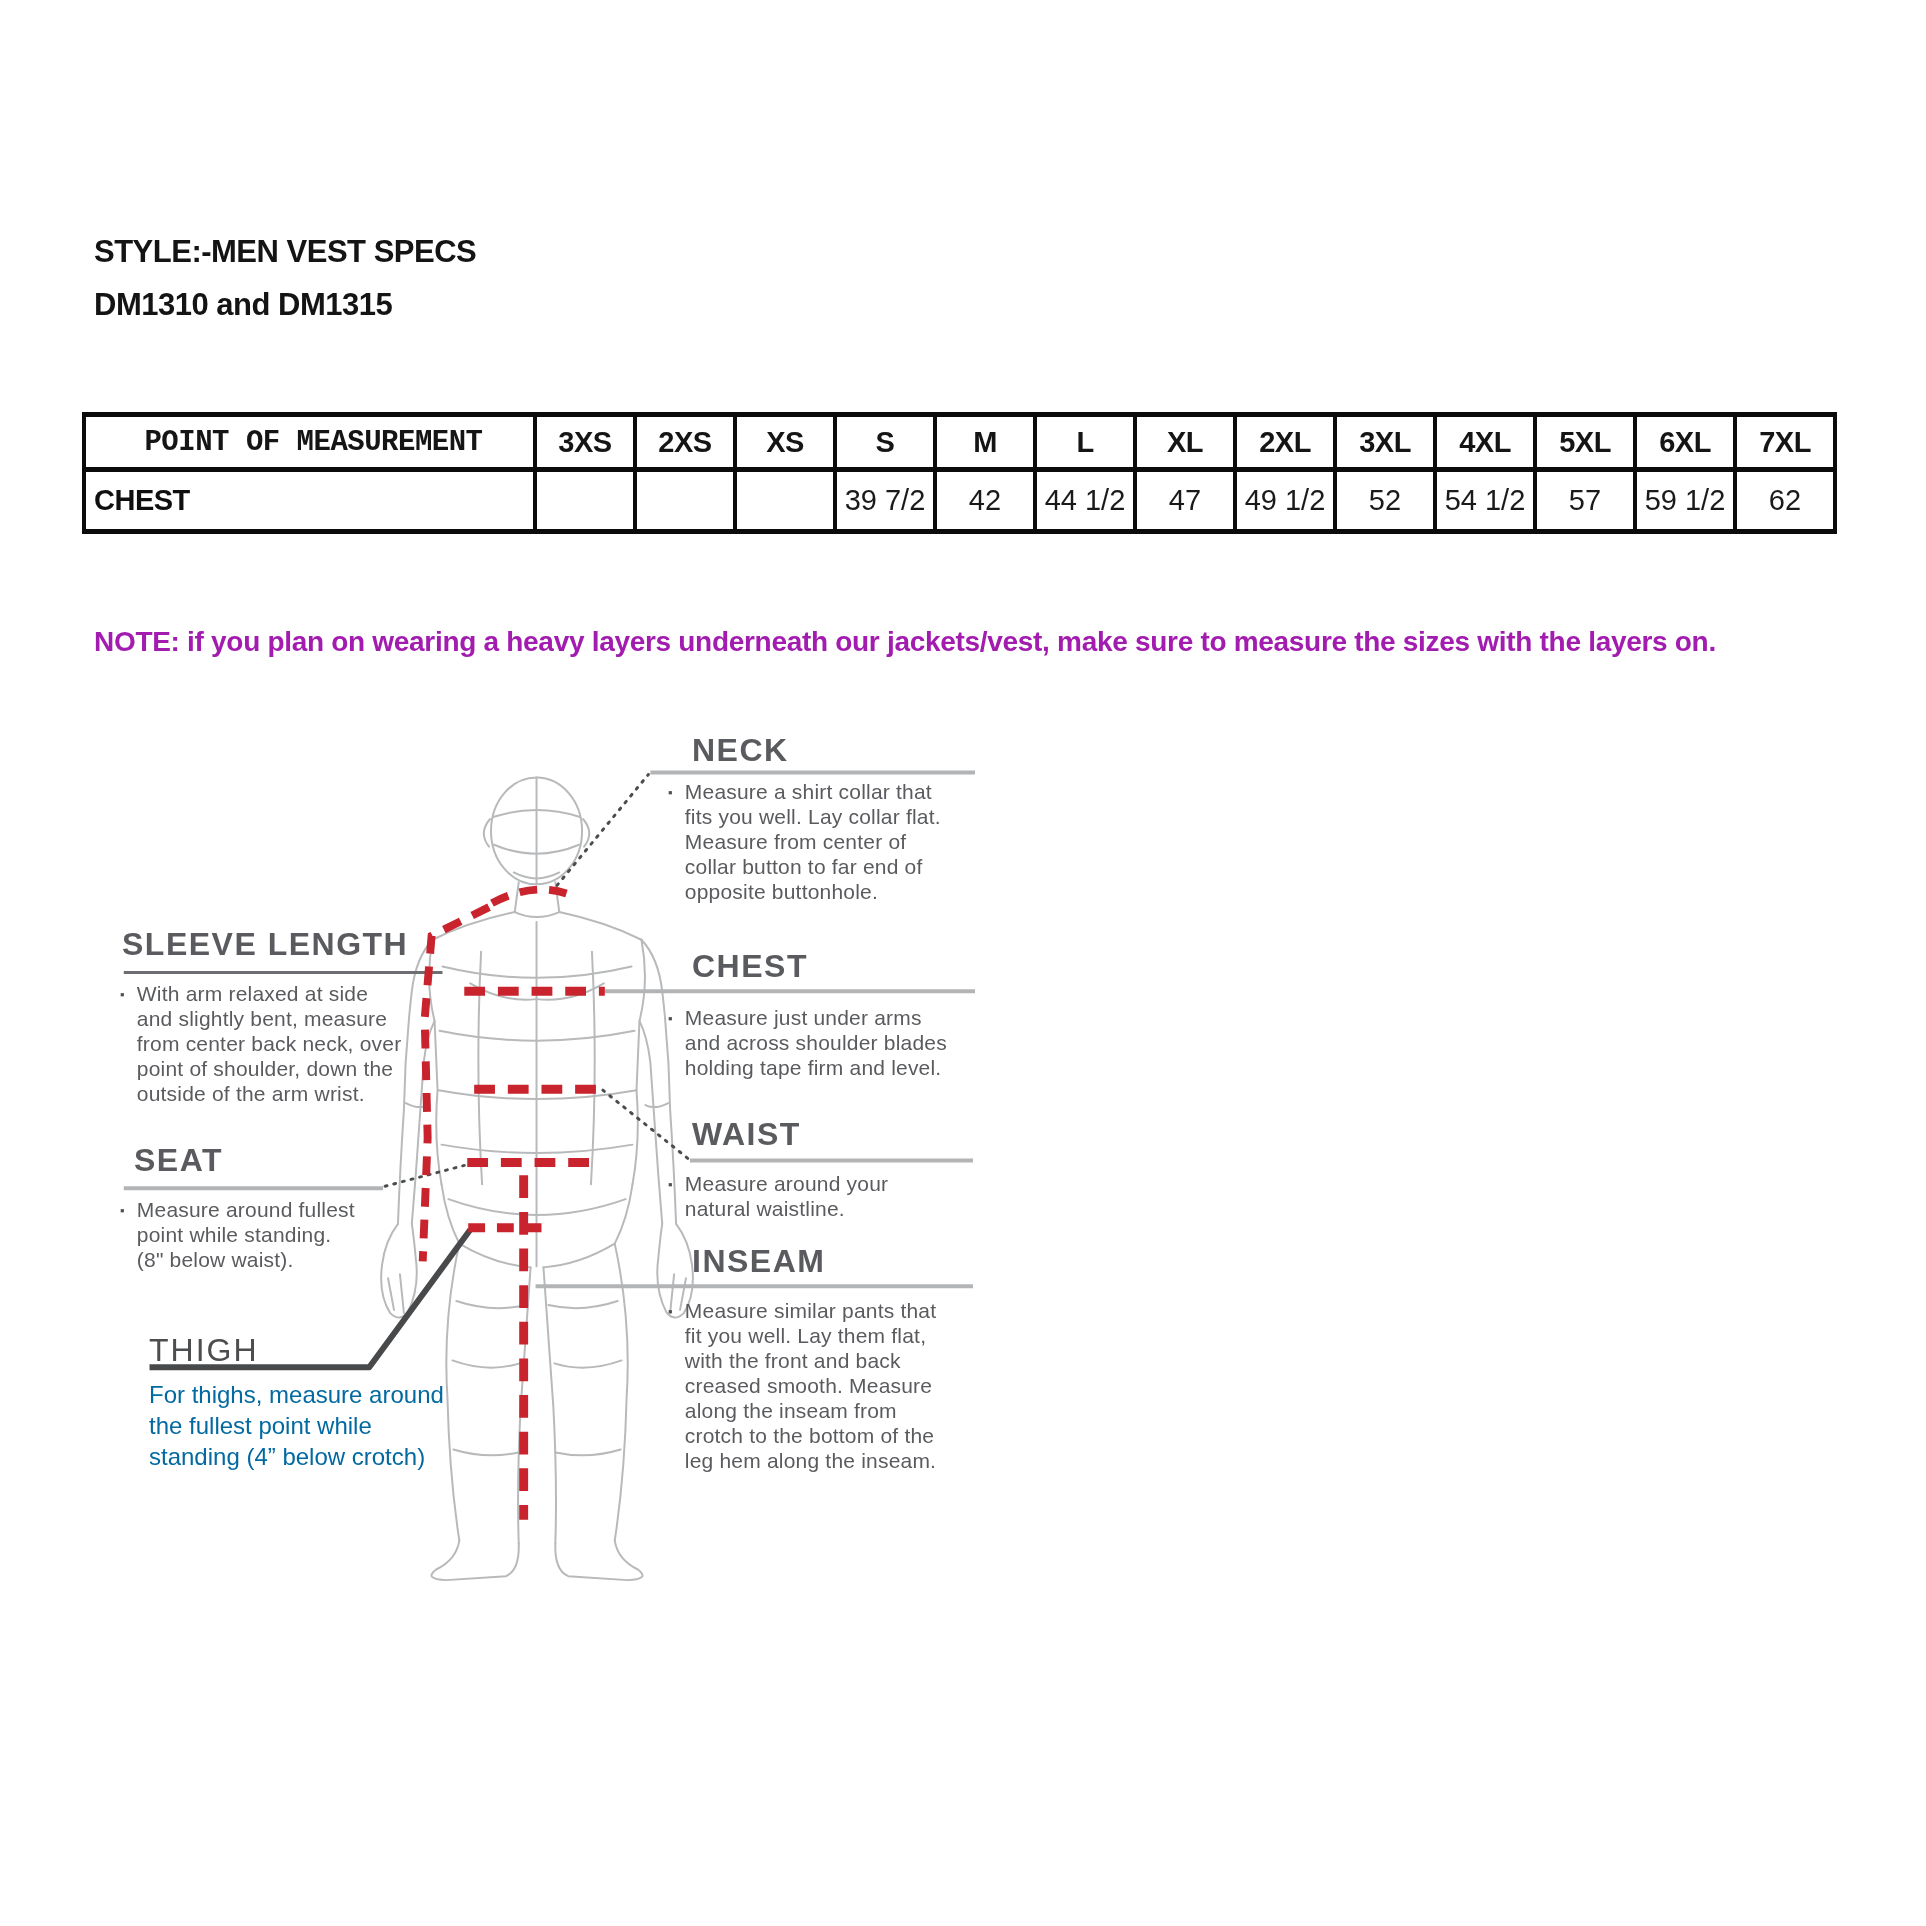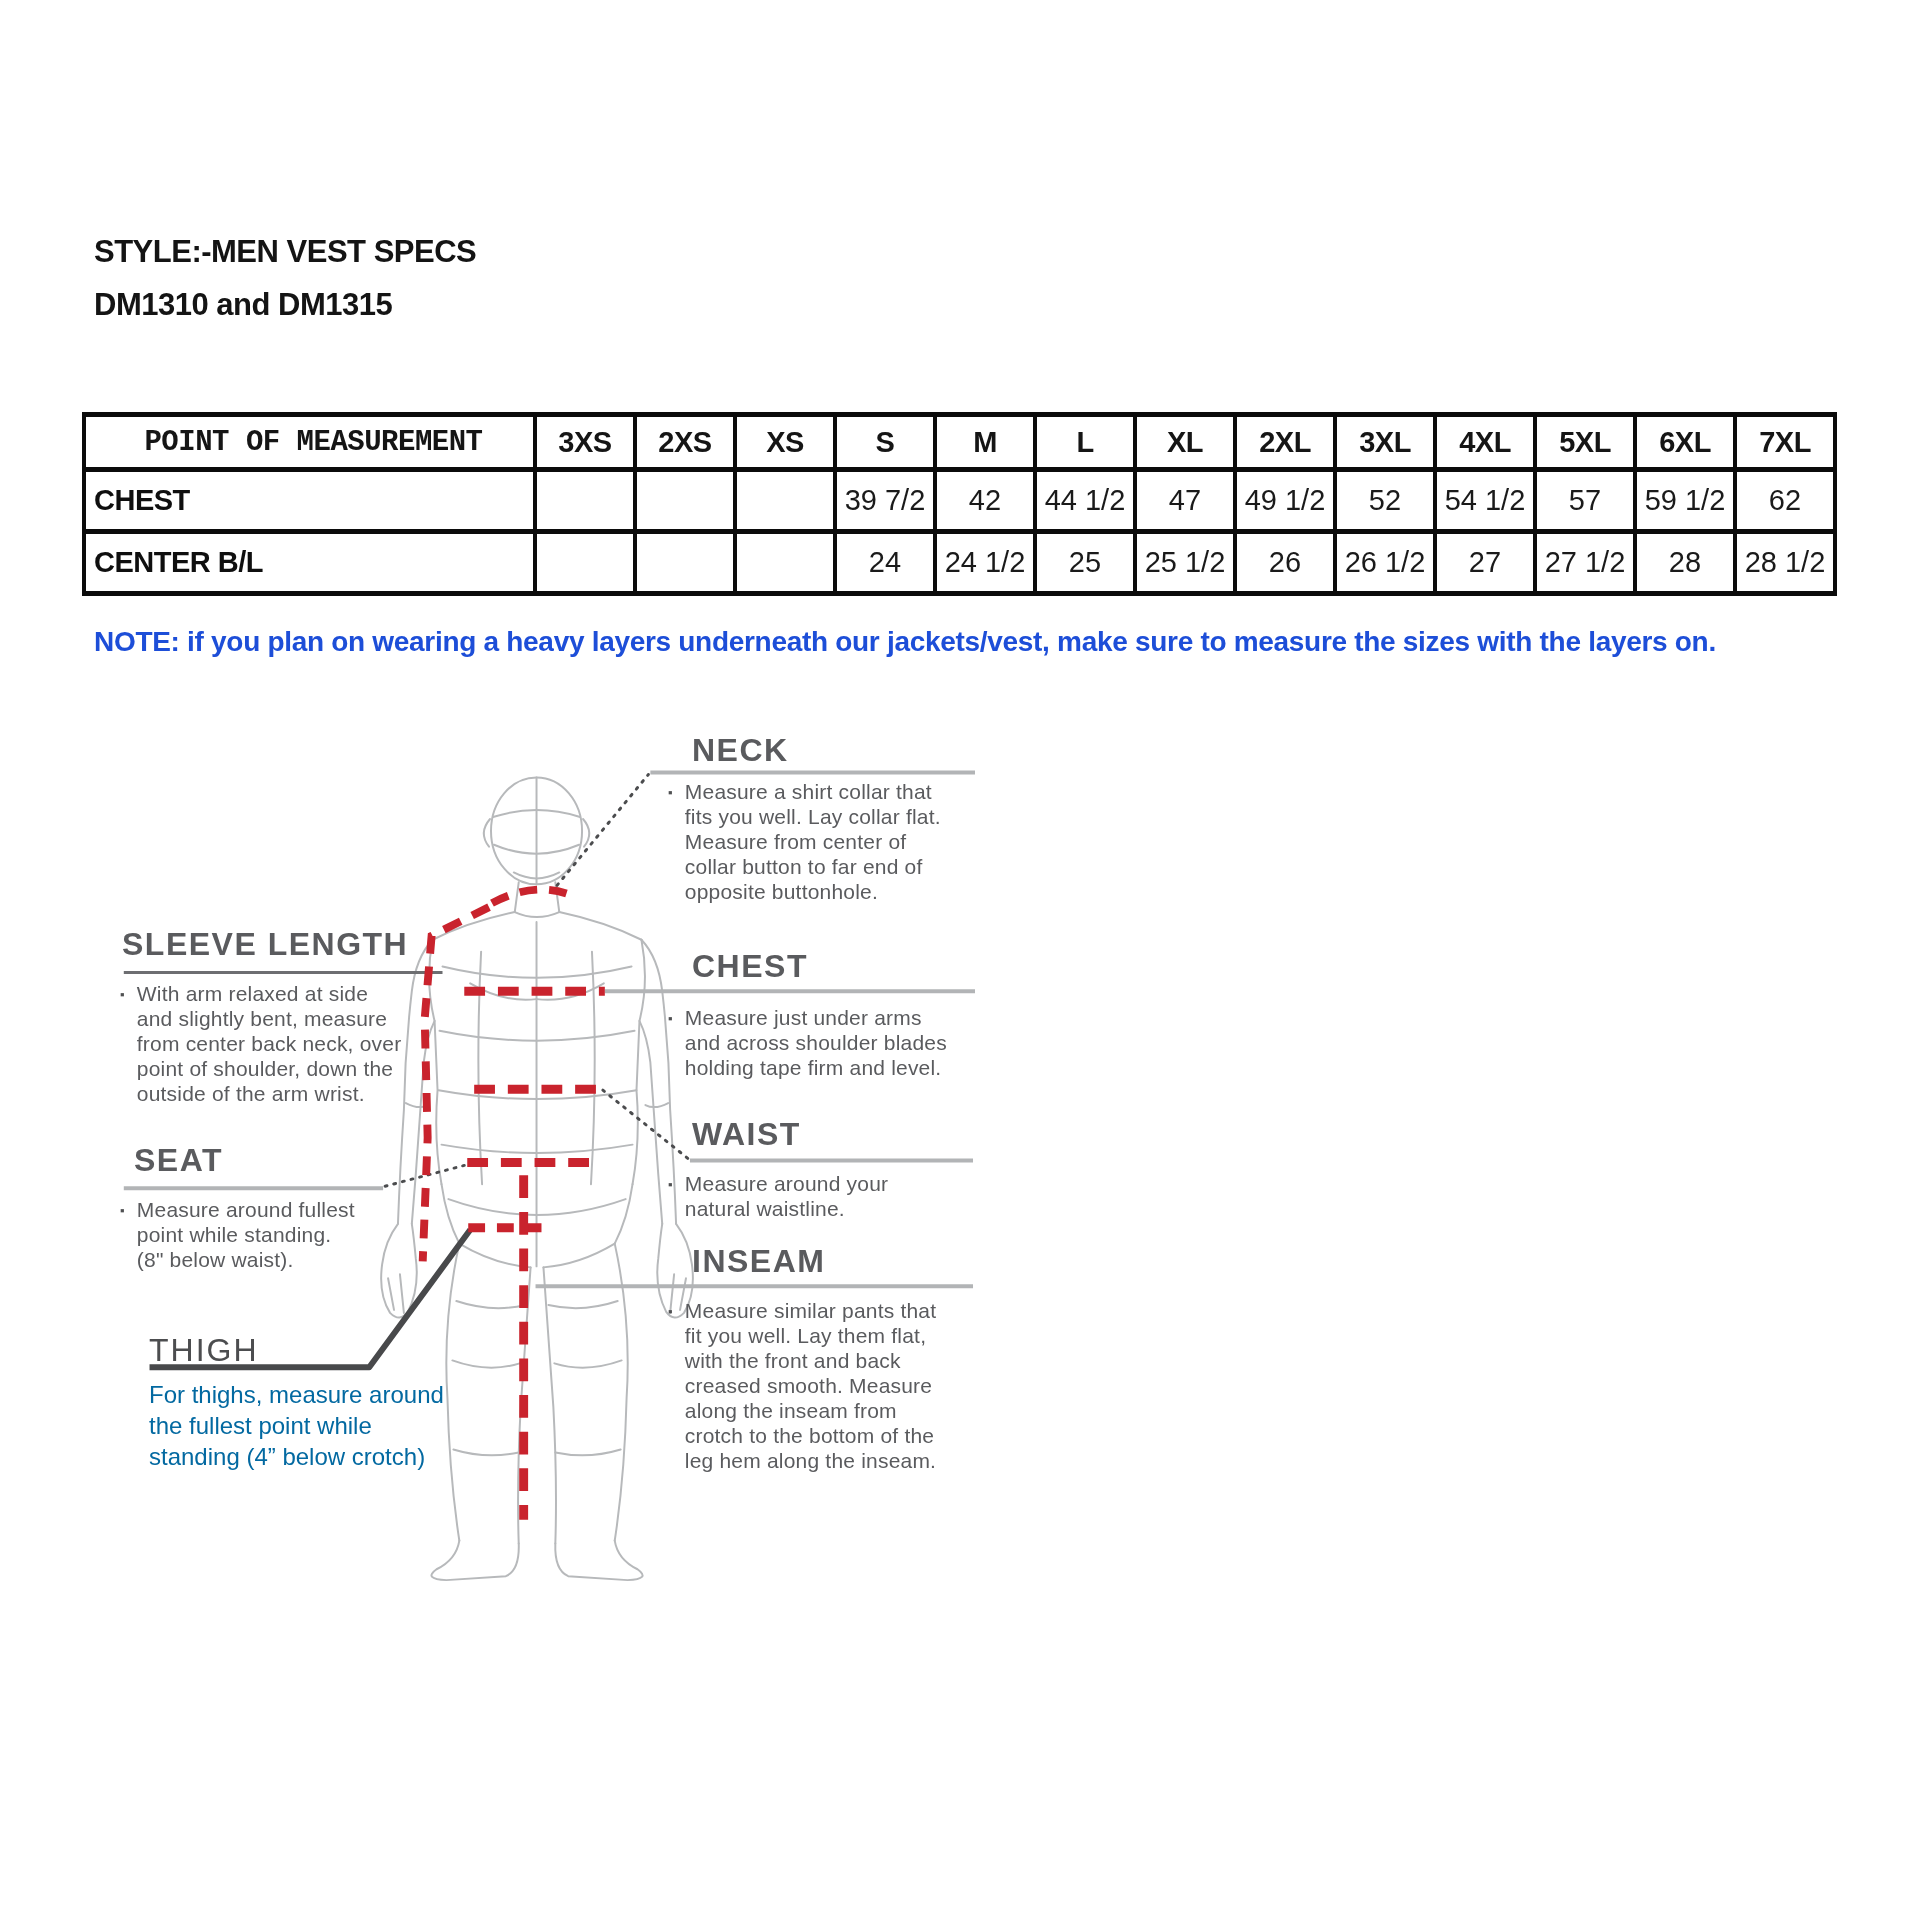--- a/index.html
+++ b/index.html
@@ -3,21 +3,21 @@
 <meta charset="utf-8">
 <style>
   html,body{margin:0;padding:0;background:#ffffff;}
   #page{position:relative;width:1927px;height:1927px;background:#ffffff;overflow:hidden;
         font-family:"Liberation Sans",sans-serif;color:#151515;}
 
   
   .doc-title{position:absolute;left:94px;font-weight:bold;font-size:31px;letter-spacing:-0.5px;color:#141414;}
   #title1{top:234px;}
   #title2{top:287px;}
-  #note{position:absolute;left:94px;top:626px;font-weight:bold;font-size:28px;letter-spacing:-0.3px;color:#1d4ed8;}
+  #note{position:absolute;left:94px;top:626px;font-weight:bold;font-size:28px;letter-spacing:-0.3px;color:#a21caf;}
 
   
   #size-table{position:absolute;left:82px;top:412px;width:1746px;border-collapse:collapse;table-layout:fixed;}
   #size-table th,#size-table td{border:4px solid #0b0b0b;border-top-width:5px;border-bottom-width:5px;
         padding:0;overflow:hidden;white-space:nowrap;}
   #size-table th{height:50px;font-size:29px;font-weight:bold;text-align:center;letter-spacing:-0.5px;}
   #size-table th.pom{text-align:center;padding-left:8px;font-family:Liberation Mono, monospace;}
   #size-table td{height:57px;font-size:29px;font-weight:normal;text-align:center;color:#1a1a1a;}
   #size-table td.rowlabel{font-weight:bold;text-align:left;padding-left:8px;color:#0f0f0f;letter-spacing:-0.5px;}
 
@@ -76,36 +76,20 @@
       <td>39 7/2</td>
       <td>42</td>
       <td>44 1/2</td>
       <td>47</td>
       <td>49 1/2</td>
       <td>52</td>
       <td>54 1/2</td>
       <td>57</td>
       <td>59 1/2</td>
       <td>62</td>
-    </tr>
-    <tr>
-      <td class="rowlabel">CENTER B/L</td>
-      <td></td>
-      <td></td>
-      <td></td>
-      <td>24</td>
-      <td>24 1/2</td>
-      <td>25</td>
-      <td>25 1/2</td>
-      <td>26</td>
-      <td>26 1/2</td>
-      <td>27</td>
-      <td>27 1/2</td>
-      <td>28</td>
-      <td>28 1/2</td>
     </tr>
   </tbody>
     </table>
 
   <div id="note">NOTE: if you plan on wearing a heavy layers underneath our jackets/vest, make sure to measure the sizes with the layers on.</div>
 
   <div id="diagram">
 
     <svg width="891" height="871" viewBox="0 0 900 880">
 

